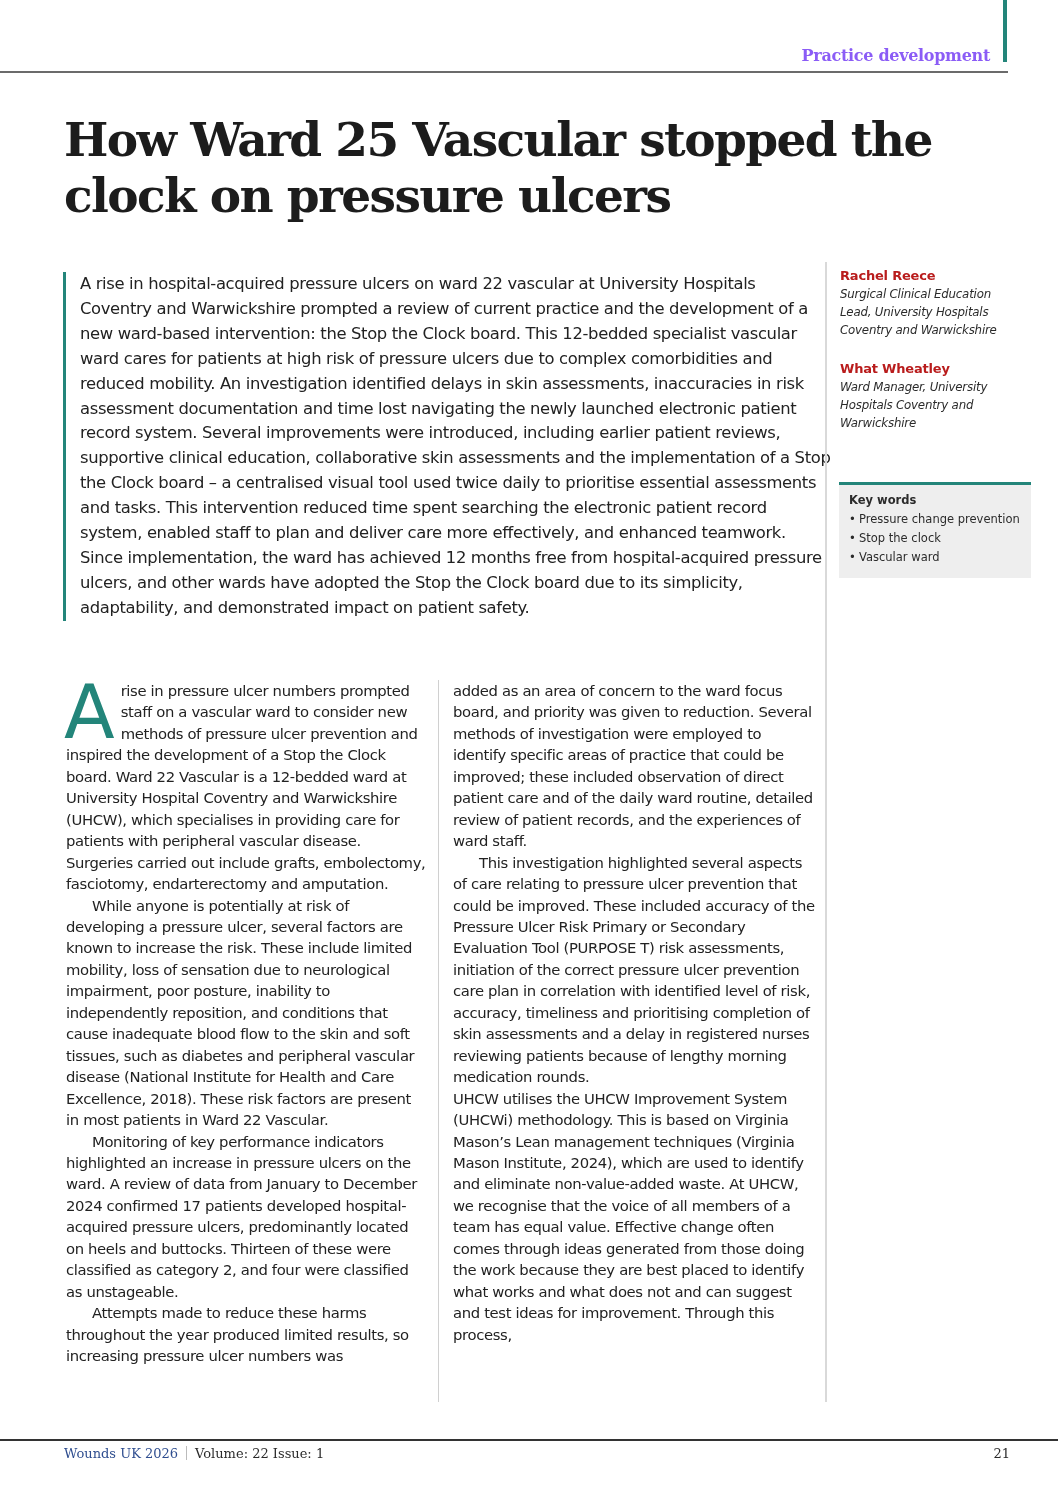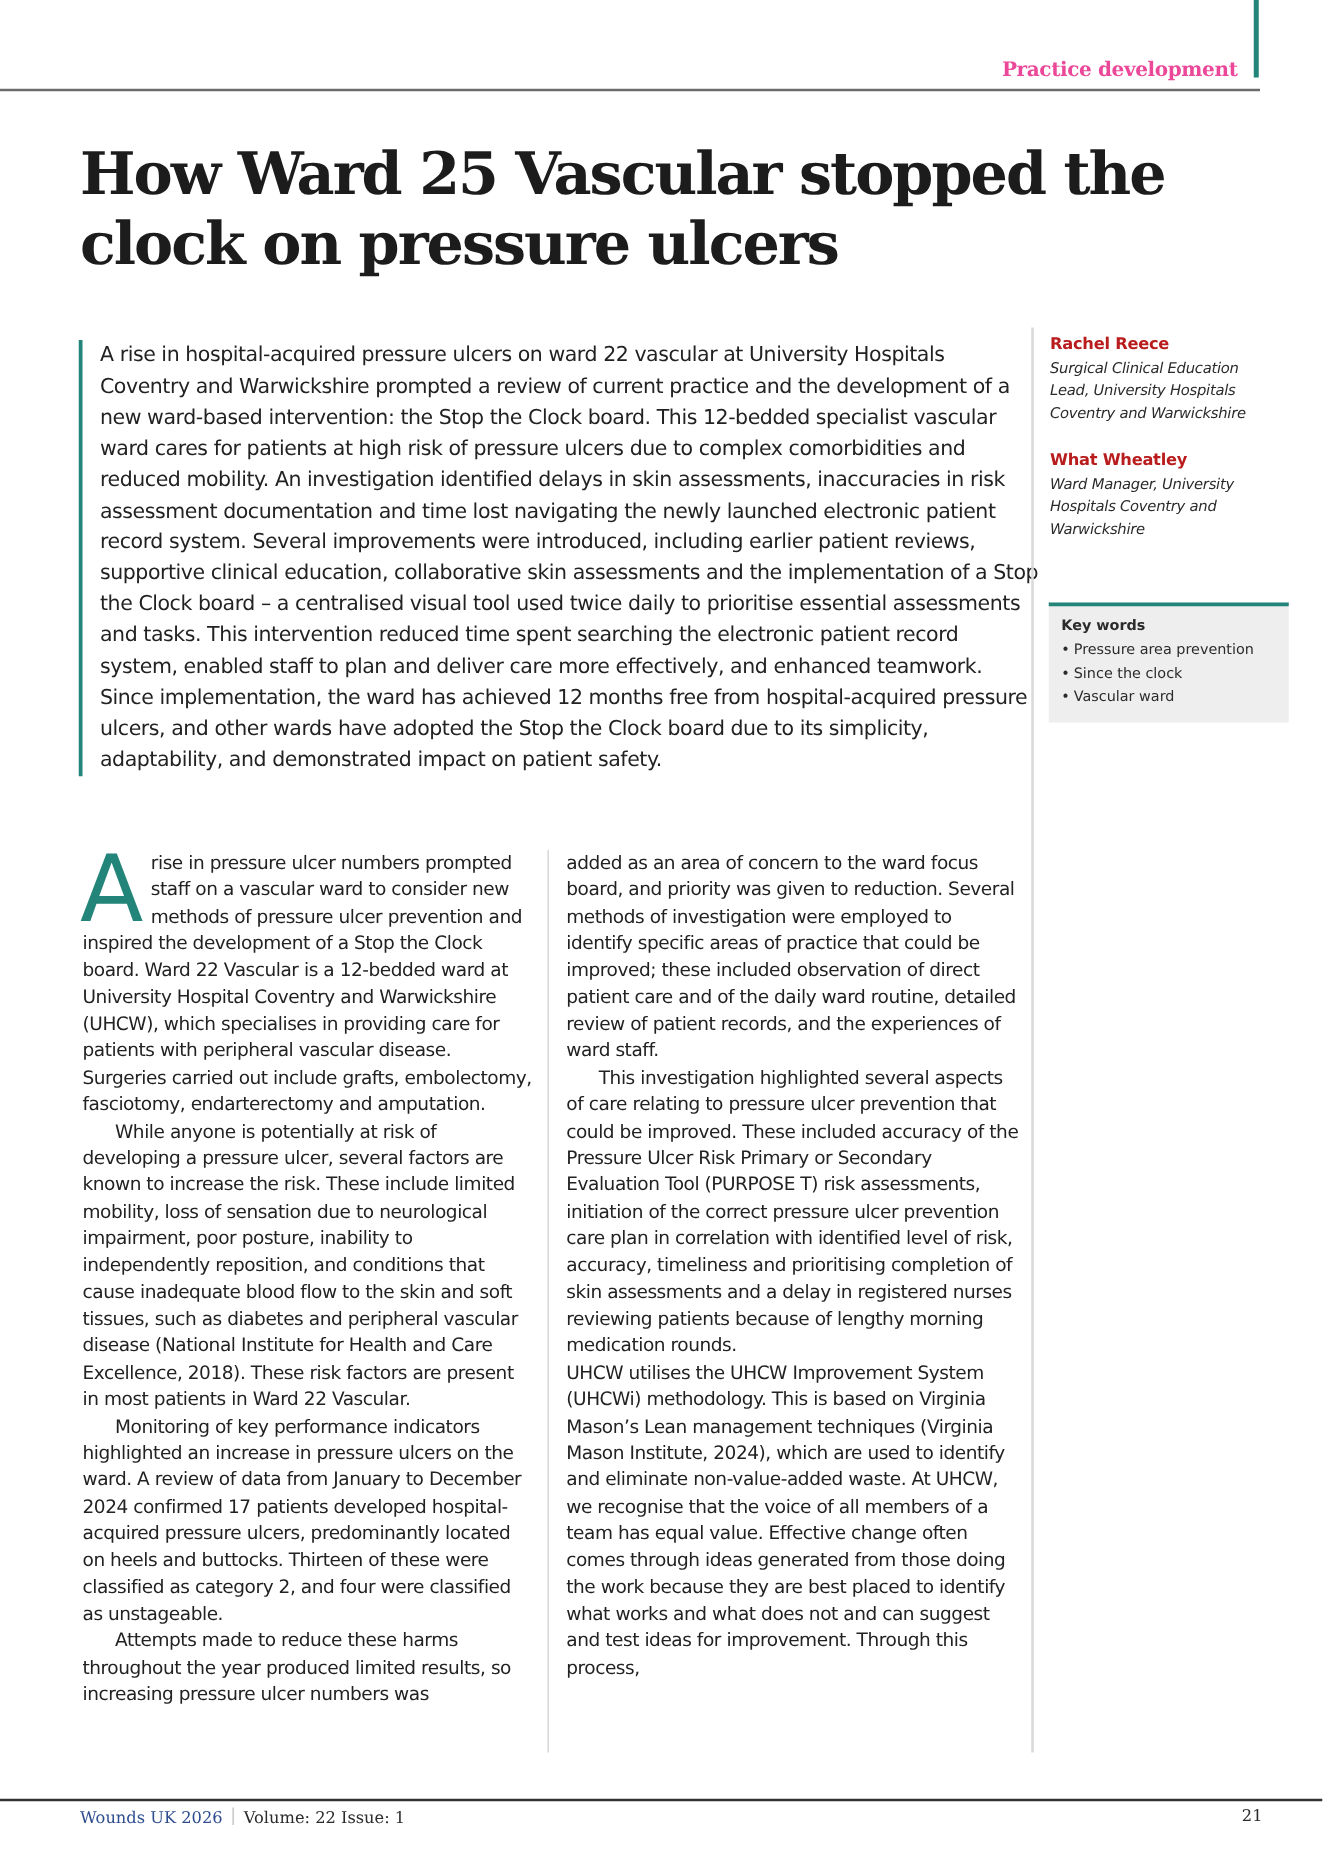--- a/index.html
+++ b/index.html
@@ -1,21 +1,21 @@
 <!DOCTYPE html>
 <html><head>
 <meta charset="utf-8">
 <style>
   html, body { margin: 0; padding: 0; background: #ffffff; }
   body { width: 1058px; height: 1497px; position: relative; overflow: hidden;
          font-family: "DejaVu Sans", sans-serif; color: #1f1f1f; }
 
   .top-accent { position: absolute; left: 1003px; top: 0; width: 4px; height: 62px; background: #23857a; }
   .section-label { position: absolute; right: 68px; top: 46px; font-family: "DejaVu Serif", serif;
-                   font-weight: bold; font-size: 16px; color: #ec4899; letter-spacing: -0.3px; }
+                   font-weight: bold; font-size: 16px; color: #8b5cf6; letter-spacing: -0.3px; }
   .header-rule { position: absolute; left: 0; top: 71px; width: 1008px; height: 2px; background: #6b6b6b; }
 
   .title { position: absolute; left: 64px; top: 112px; width: 960px; margin: 0;
            font-family: "DejaVu Serif", serif; font-weight: bold; font-size: 47px;
            line-height: 56px; color: #1c1c1c; letter-spacing: -1.6px; }
 
   .abstract { position: absolute; left: 63px; top: 272px; width: 752px;
               border-left: 3px solid #23857a; padding-left: 14px; }
   .abstract p { margin: 0; font-size: 16.4px; line-height: 24.9px; color: #222;
                 letter-spacing: -0.35px; }
@@ -75,22 +75,22 @@
   </div>
   <div class="author">
     <div class="author-name">What Wheatley</div>
     <div class="author-role">Ward Manager, University Hospitals Coventry and Warwickshire</div>
   </div>
 </div>
 
 <div class="keywords">
   <div class="keywords-title">Key words</div>
   <ul>
-    <li><span class="bullet">•</span><span>Pressure area prevention</span></li>
-    <li><span class="bullet">•</span><span>Since the clock</span></li>
+    <li><span class="bullet">•</span><span>Pressure change prevention</span></li>
+    <li><span class="bullet">•</span><span>Stop the clock</span></li>
     <li><span class="bullet">•</span><span>Vascular ward</span></li>
   </ul>
 </div>
 
 <div class="col col1">
   <p><span class="dropcap">A</span><span>rise in pressure ulcer numbers prompted staff on a vascular ward to consider new methods of pressure ulcer prevention and inspired the development of a Stop the Clock board. Ward 22 Vascular is a 12-bedded ward at University Hospital Coventry and Warwickshire (UHCW), which specialises in providing care for patients with peripheral vascular disease. Surgeries carried out include grafts, embolectomy, fasciotomy, endarterectomy and amputation.</span></p>
   <p class="indent">While anyone is potentially at risk of developing a pressure ulcer, several factors are known to increase the risk. These include limited mobility, loss of sensation due to neurological impairment, poor posture, inability to independently reposition, and conditions that cause inadequate blood flow to the skin and soft tissues, such as diabetes and peripheral vascular disease (National Institute for Health and Care Excellence, 2018). These risk factors are present in most patients in Ward 22 Vascular.</p>
   <p class="indent">Monitoring of key performance indicators highlighted an increase in pressure ulcers on the ward. A review of data from January to December 2024 confirmed 17 patients developed hospital-acquired pressure ulcers, predominantly located on heels and buttocks. Thirteen of these were classified as category 2, and four were classified as unstageable.</p>
   <p class="indent">Attempts made to reduce these harms throughout the year produced limited results, so increasing pressure ulcer numbers was</p>
 </div>

